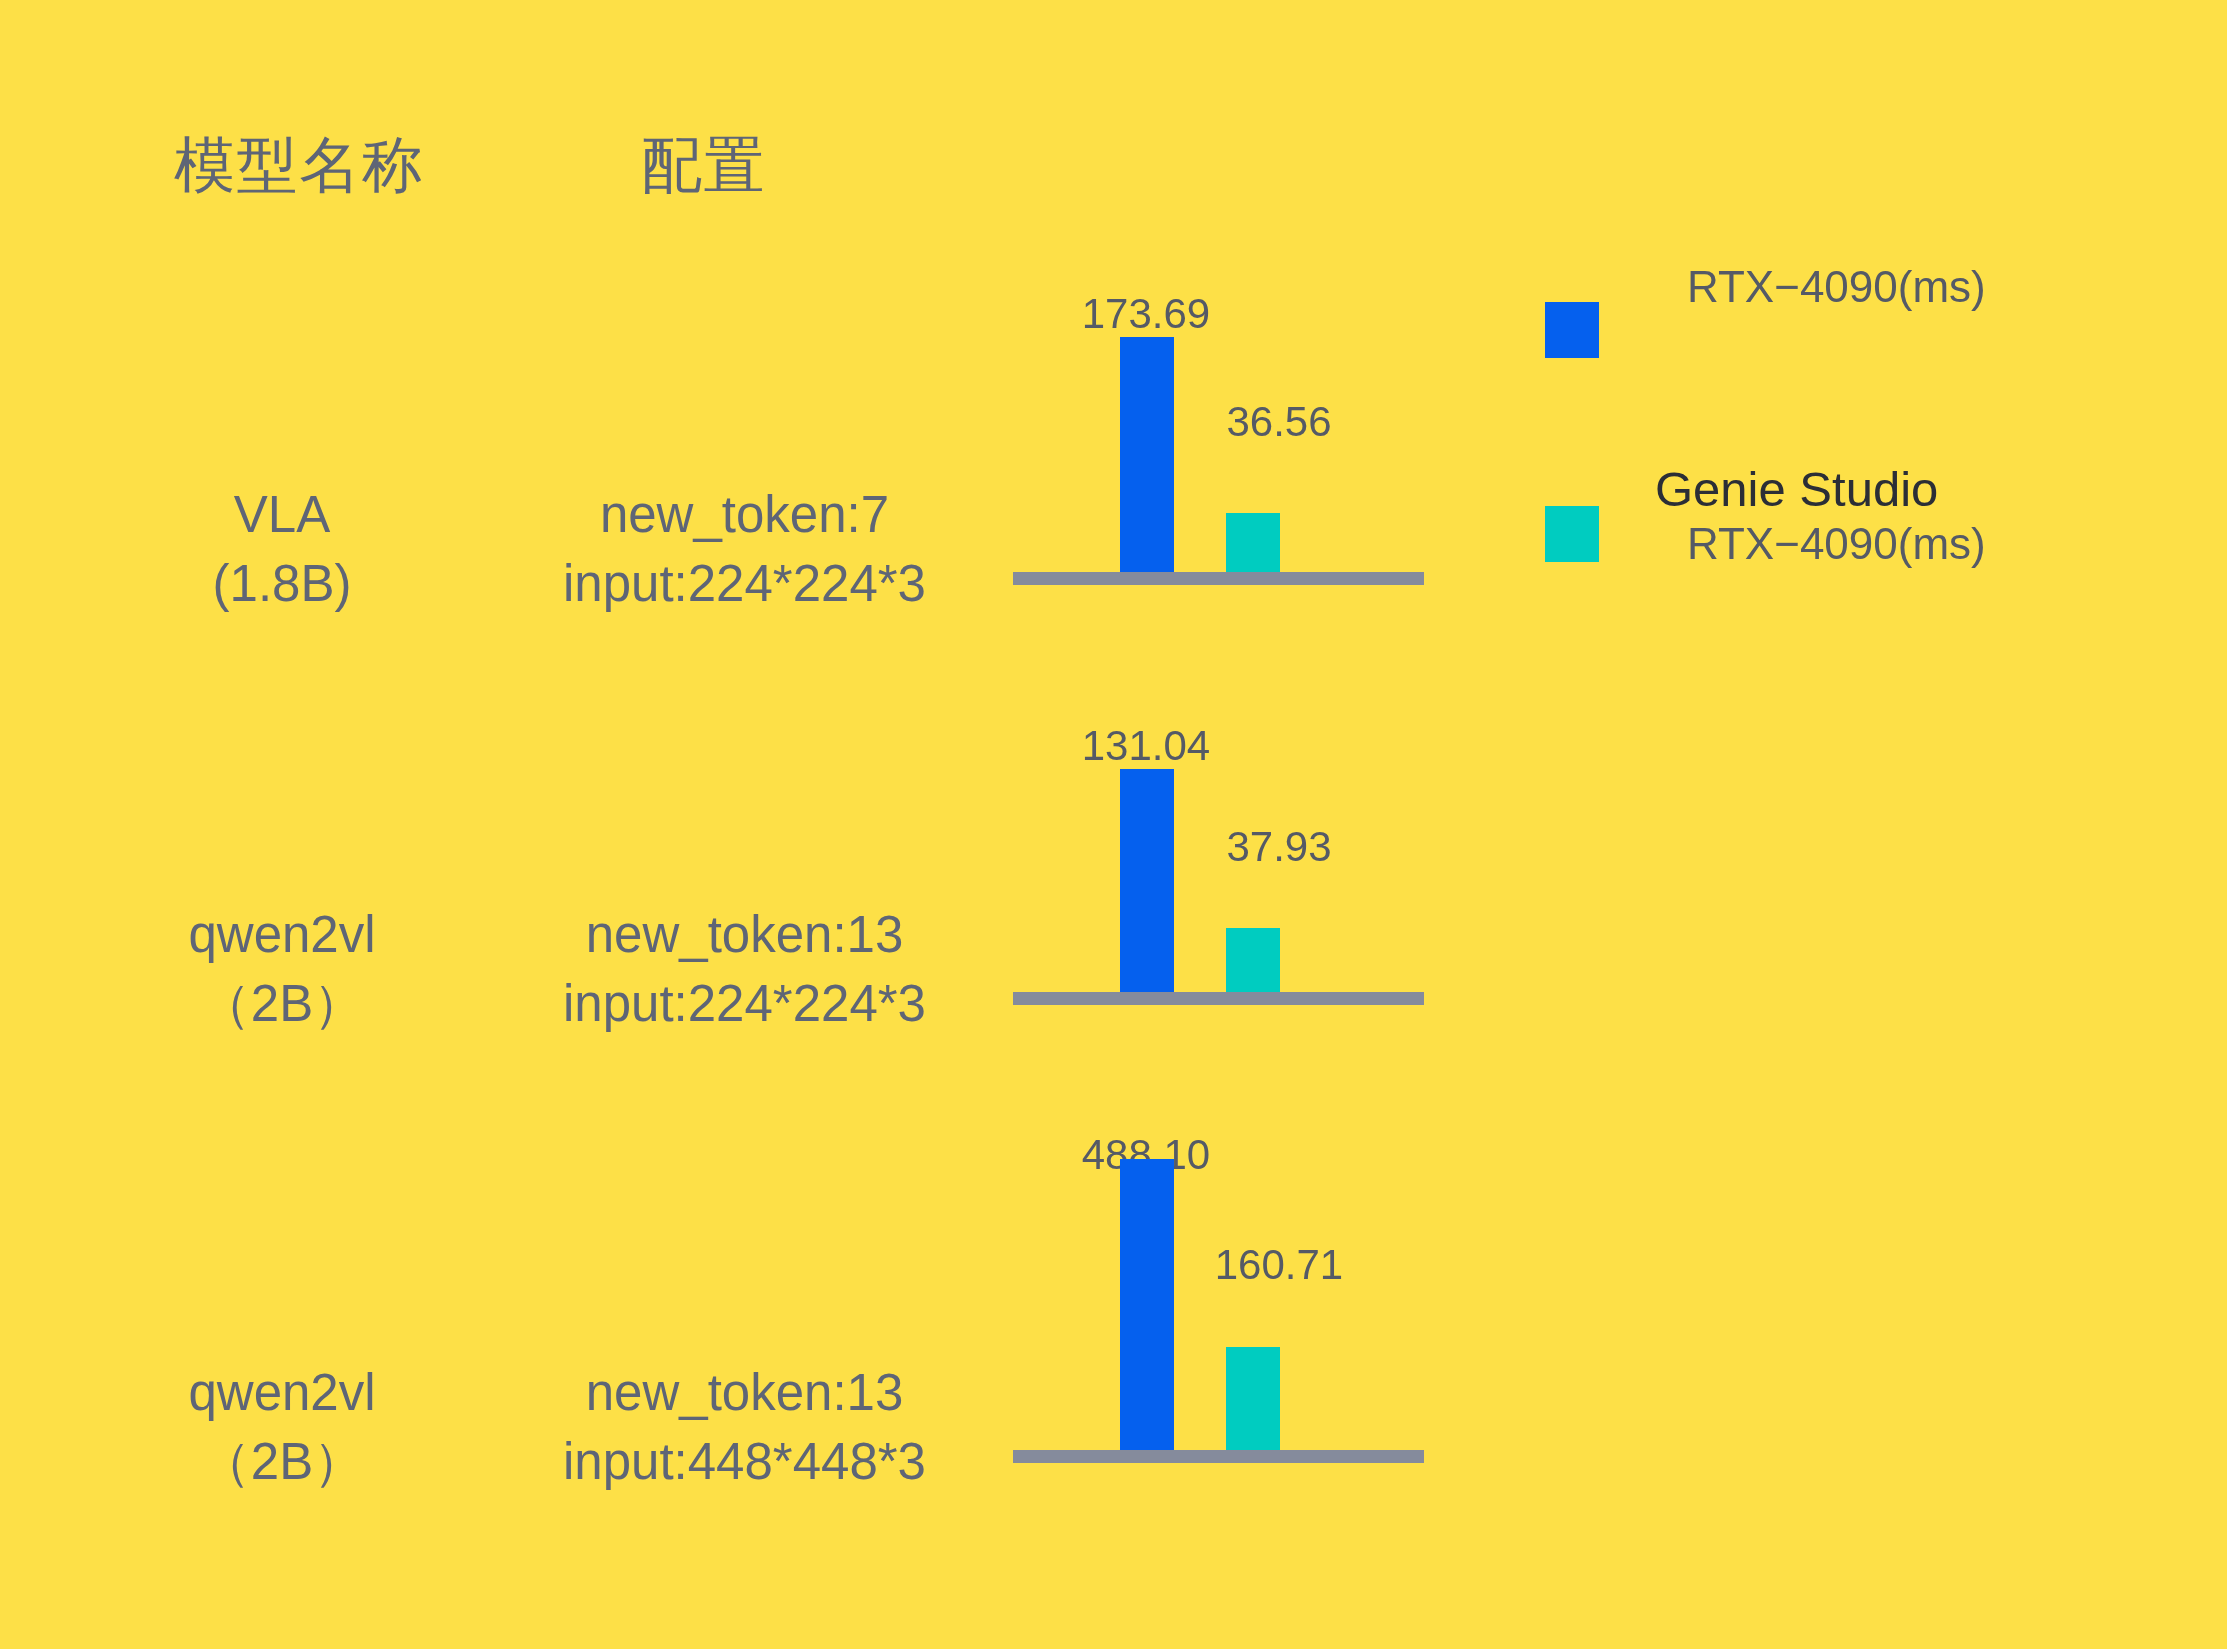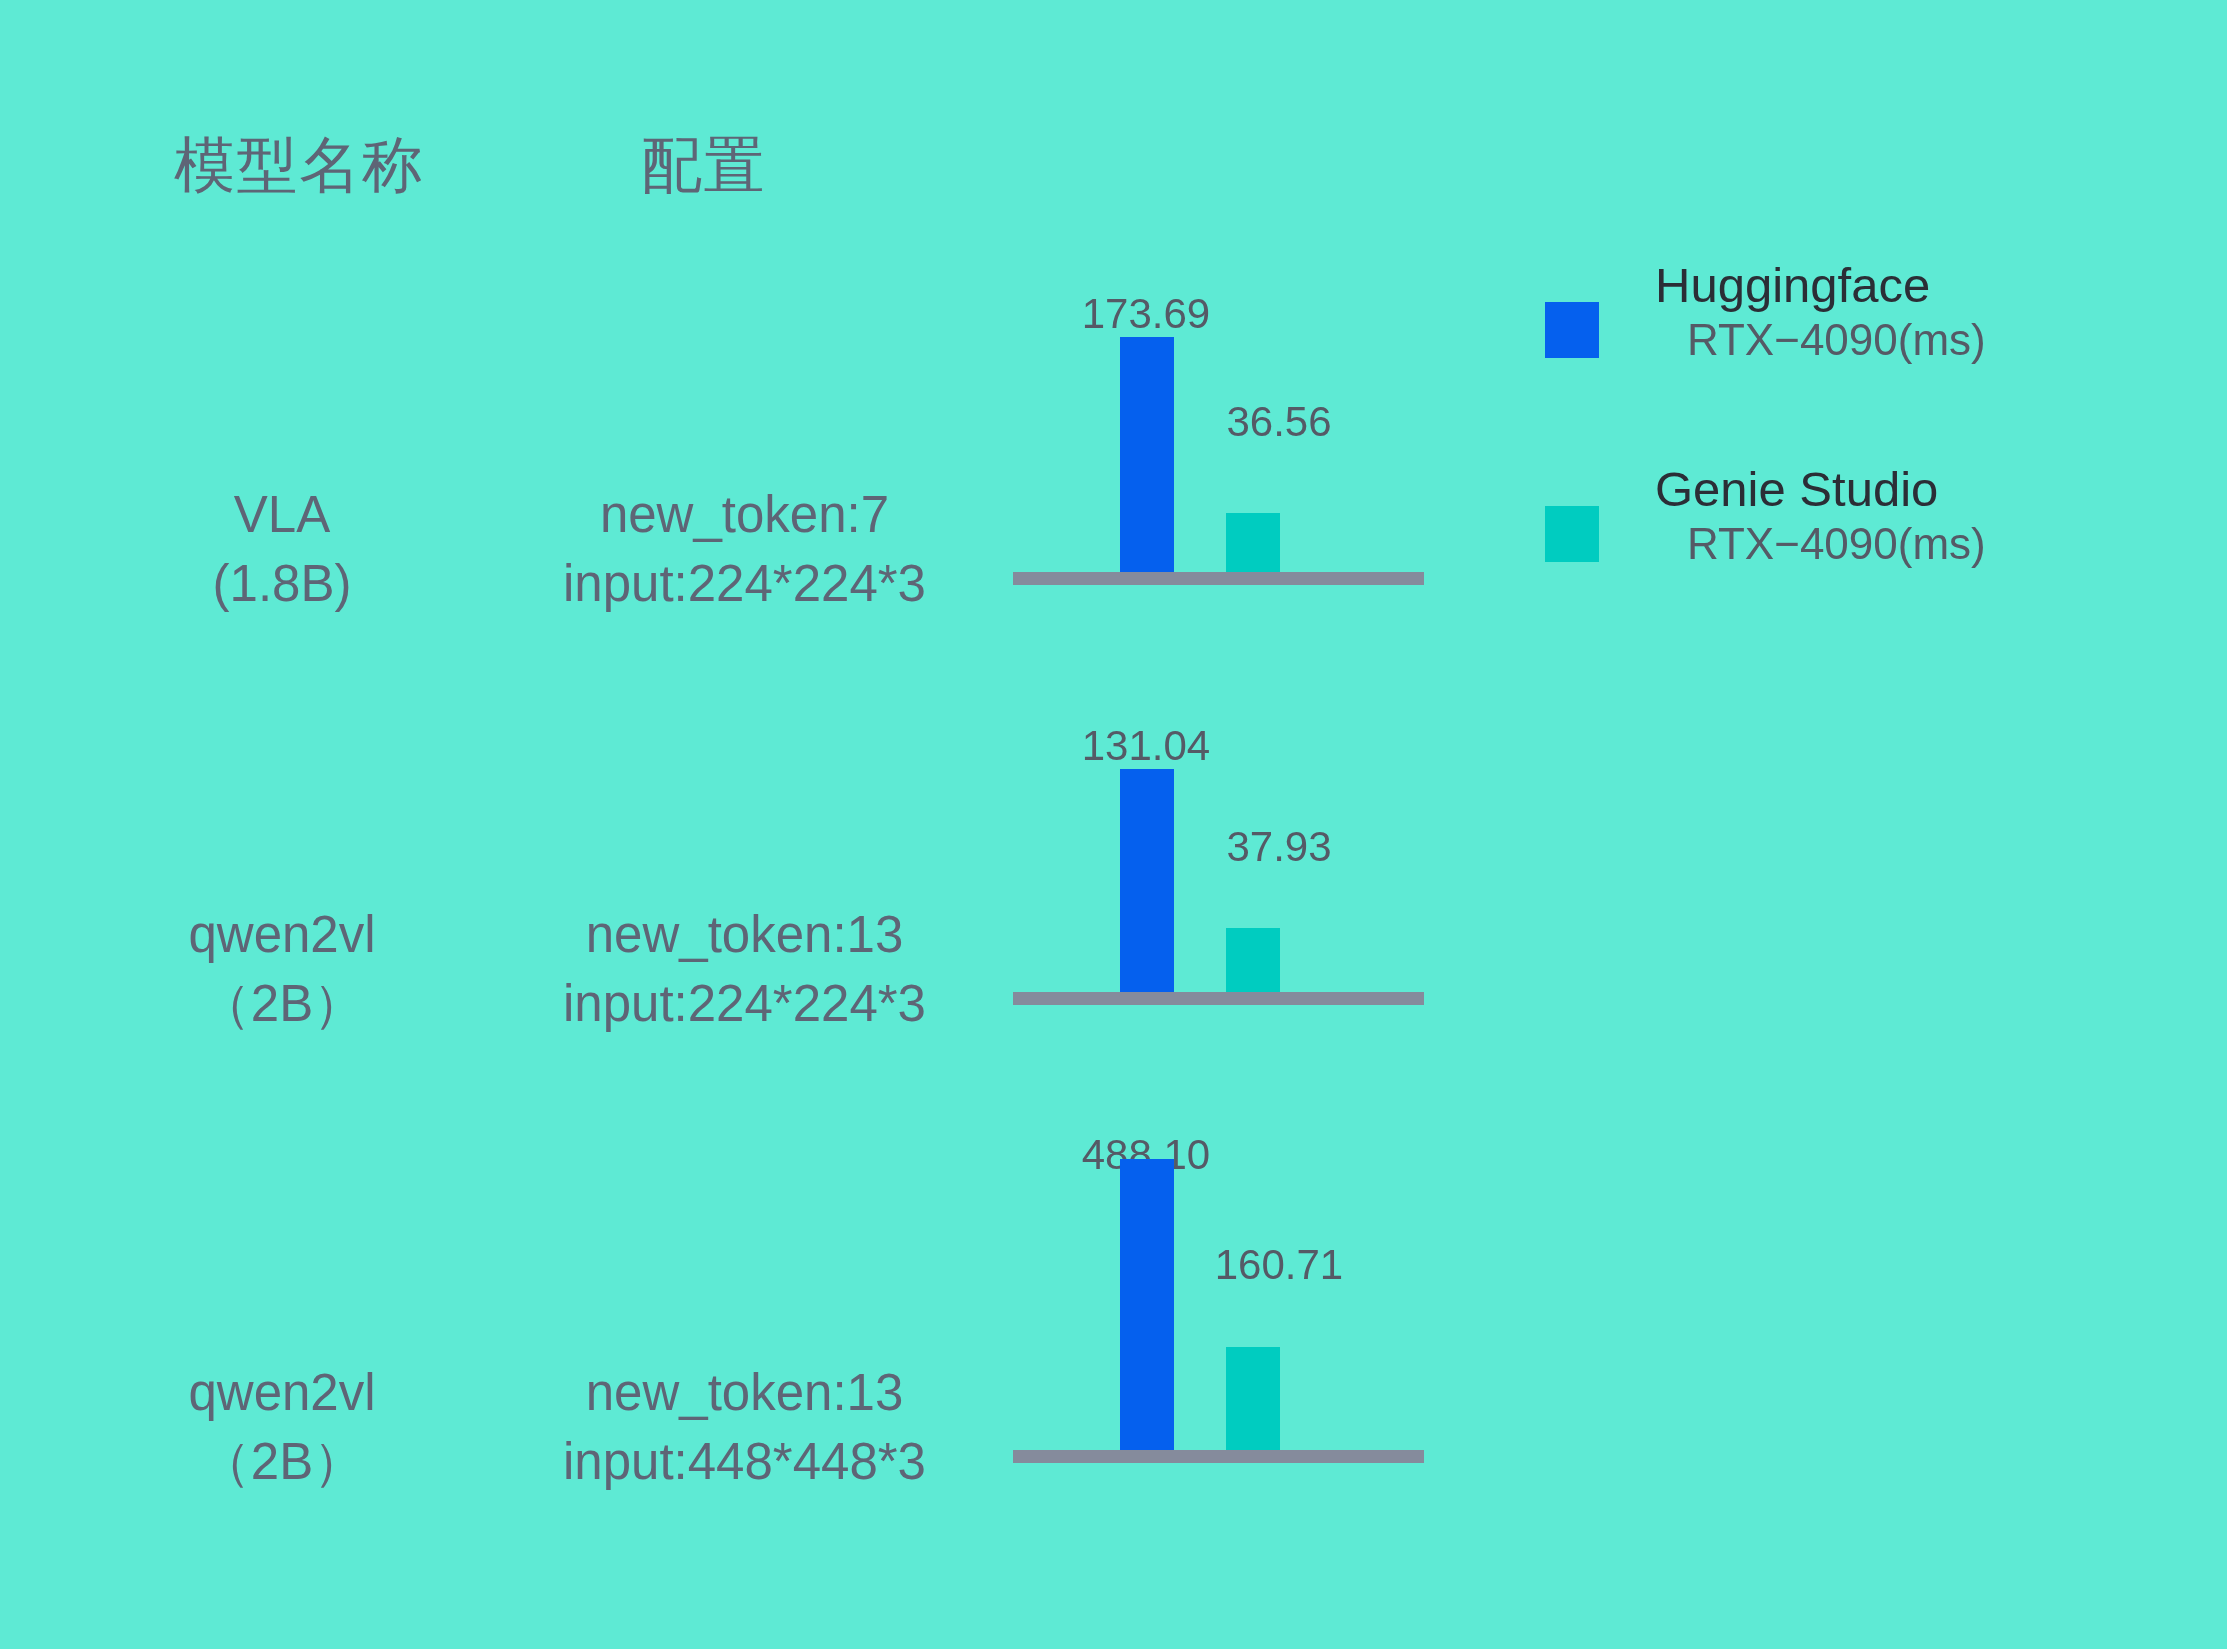--- a/index.html
+++ b/index.html
@@ -13,21 +13,21 @@
     height: 1649px;
     position: relative;
     overflow: hidden;
     font-family: "Liberation Sans", "DejaVu Sans", sans-serif;
     -webkit-font-smoothing: antialiased;
   }
 
   .canvas {
     position: absolute;
     inset: 0;
-    background: #5eead4;
+    background: #fde047;
   }
 
   
   .col-header {
     position: absolute;
     color: #5e6576;
     font-size: 61px;
     font-weight: 400;
     letter-spacing: 1.6px;
     white-space: nowrap;
@@ -205,21 +205,20 @@
       <div class="bar bar-genie" style="height:103px"></div>
       <div class="baseline"></div>
     </div>
   </div>
 
   <div class="legend">
 
     <div class="legend-item legend-item-0">
       <div class="legend-swatch legend-swatch-hf"></div>
       <div class="legend-text">
-        <span class="legend-title">Huggingface</span>
         <span class="legend-sub">RTX−4090(ms)</span>
       </div>
     </div>
 
     <div class="legend-item legend-item-1">
       <div class="legend-swatch legend-swatch-genie"></div>
       <div class="legend-text">
         <span class="legend-title">Genie Studio</span>
         <span class="legend-sub">RTX−4090(ms)</span>
       </div>

